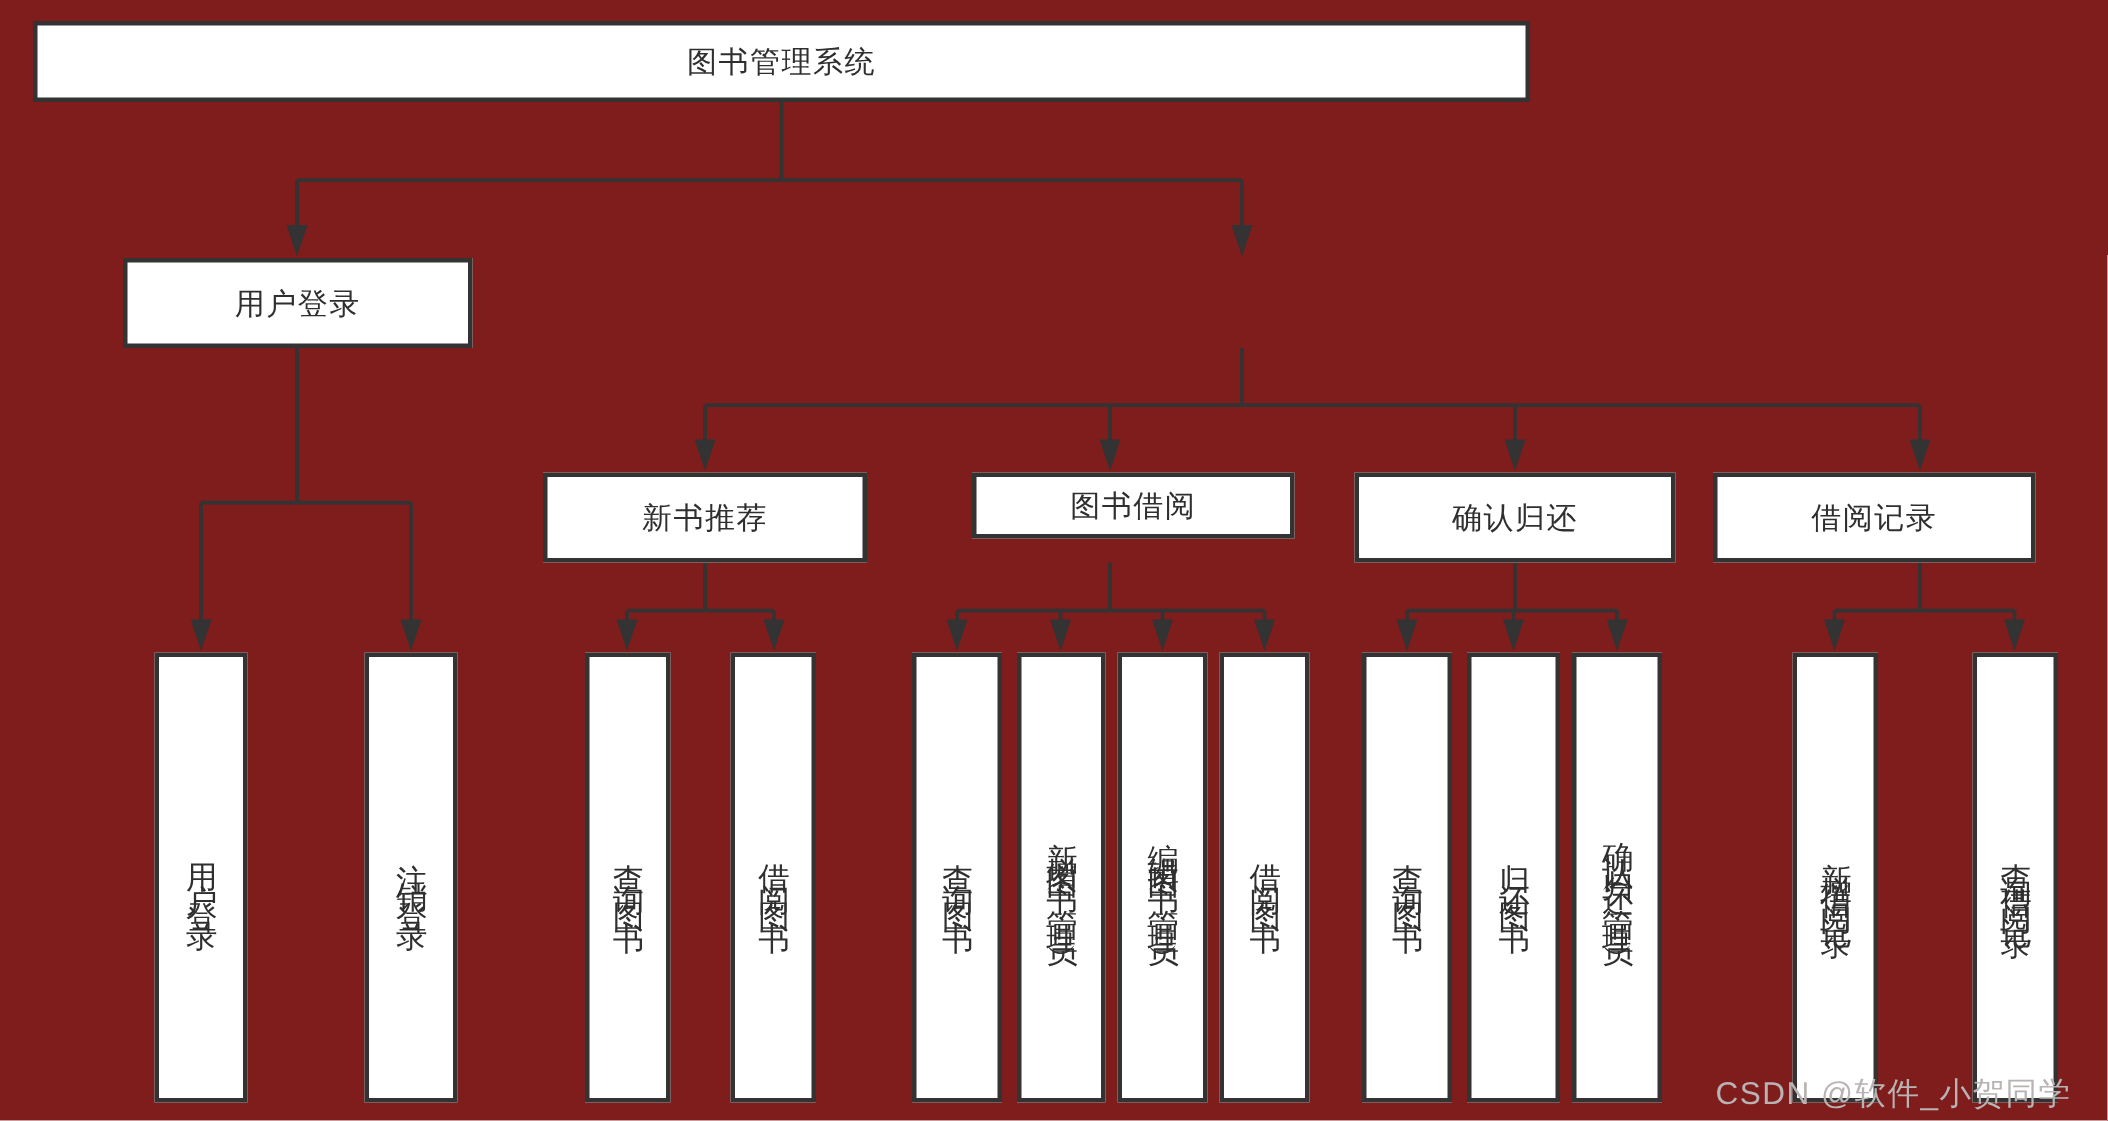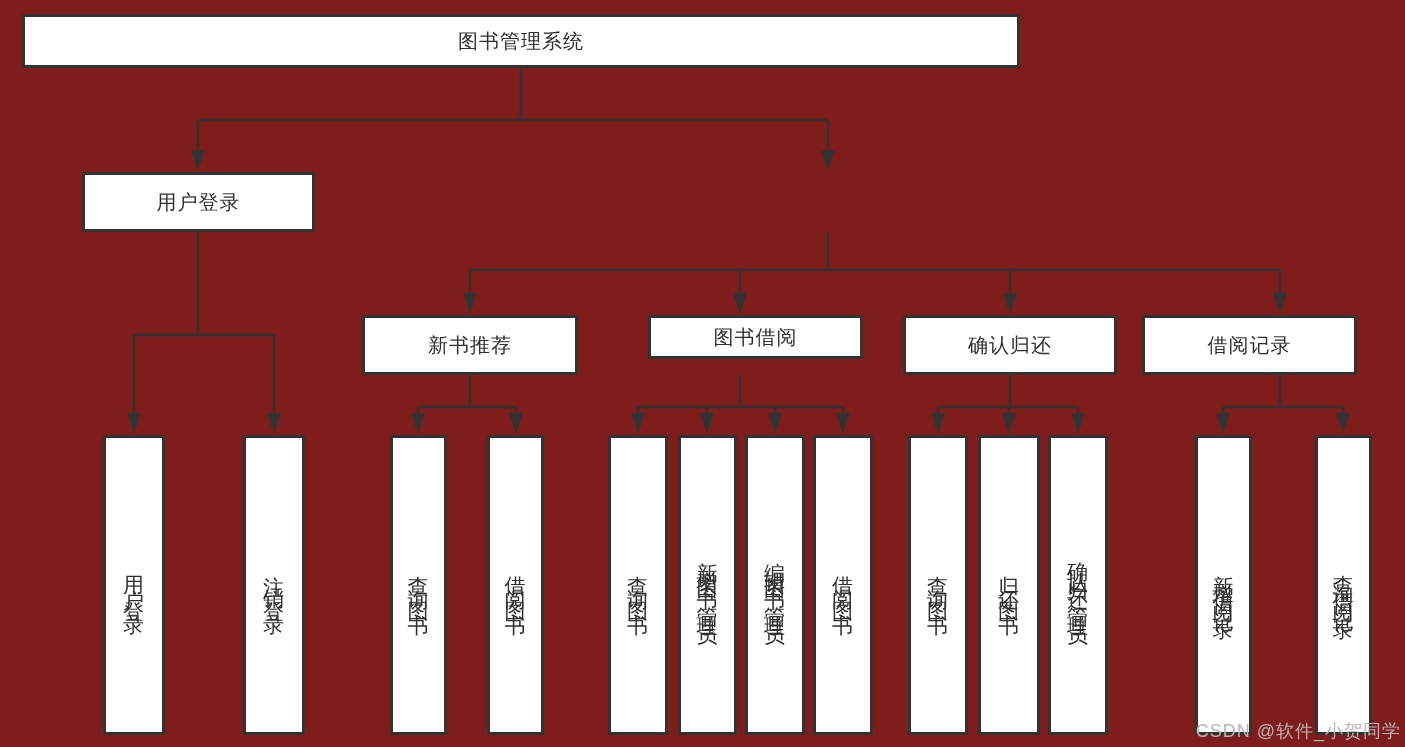--- a/index.html
+++ b/index.html
@@ -66,23 +66,23 @@
   .l-add-book    { left: 678px;  width: 59px; }
   .l-edit-book   { left: 745px;  width: 60px; }
   .l-borrow2     { left: 813px;  width: 60px; }
   .l-query3      { left: 908px;  width: 60px; }
   .l-return      { left: 978px;  width: 62px; }
   .l-confirm     { left: 1048px; width: 60px; }
   .l-add-rec     { left: 1195px; width: 57px; }
   .l-query-rec   { left: 1315px; width: 57px; }
   #watermark {
     position: absolute;
-    right: 4px;
+    right: 24px;
     bottom: 4px;
-    font-size: 18px;
+    font-size: 21px;
     color: #b9b3b3;
     letter-spacing: 1px;
     z-index: 5;
   }
 </style>
 </head>
 <body>
 
 <div id="canvas">
 

